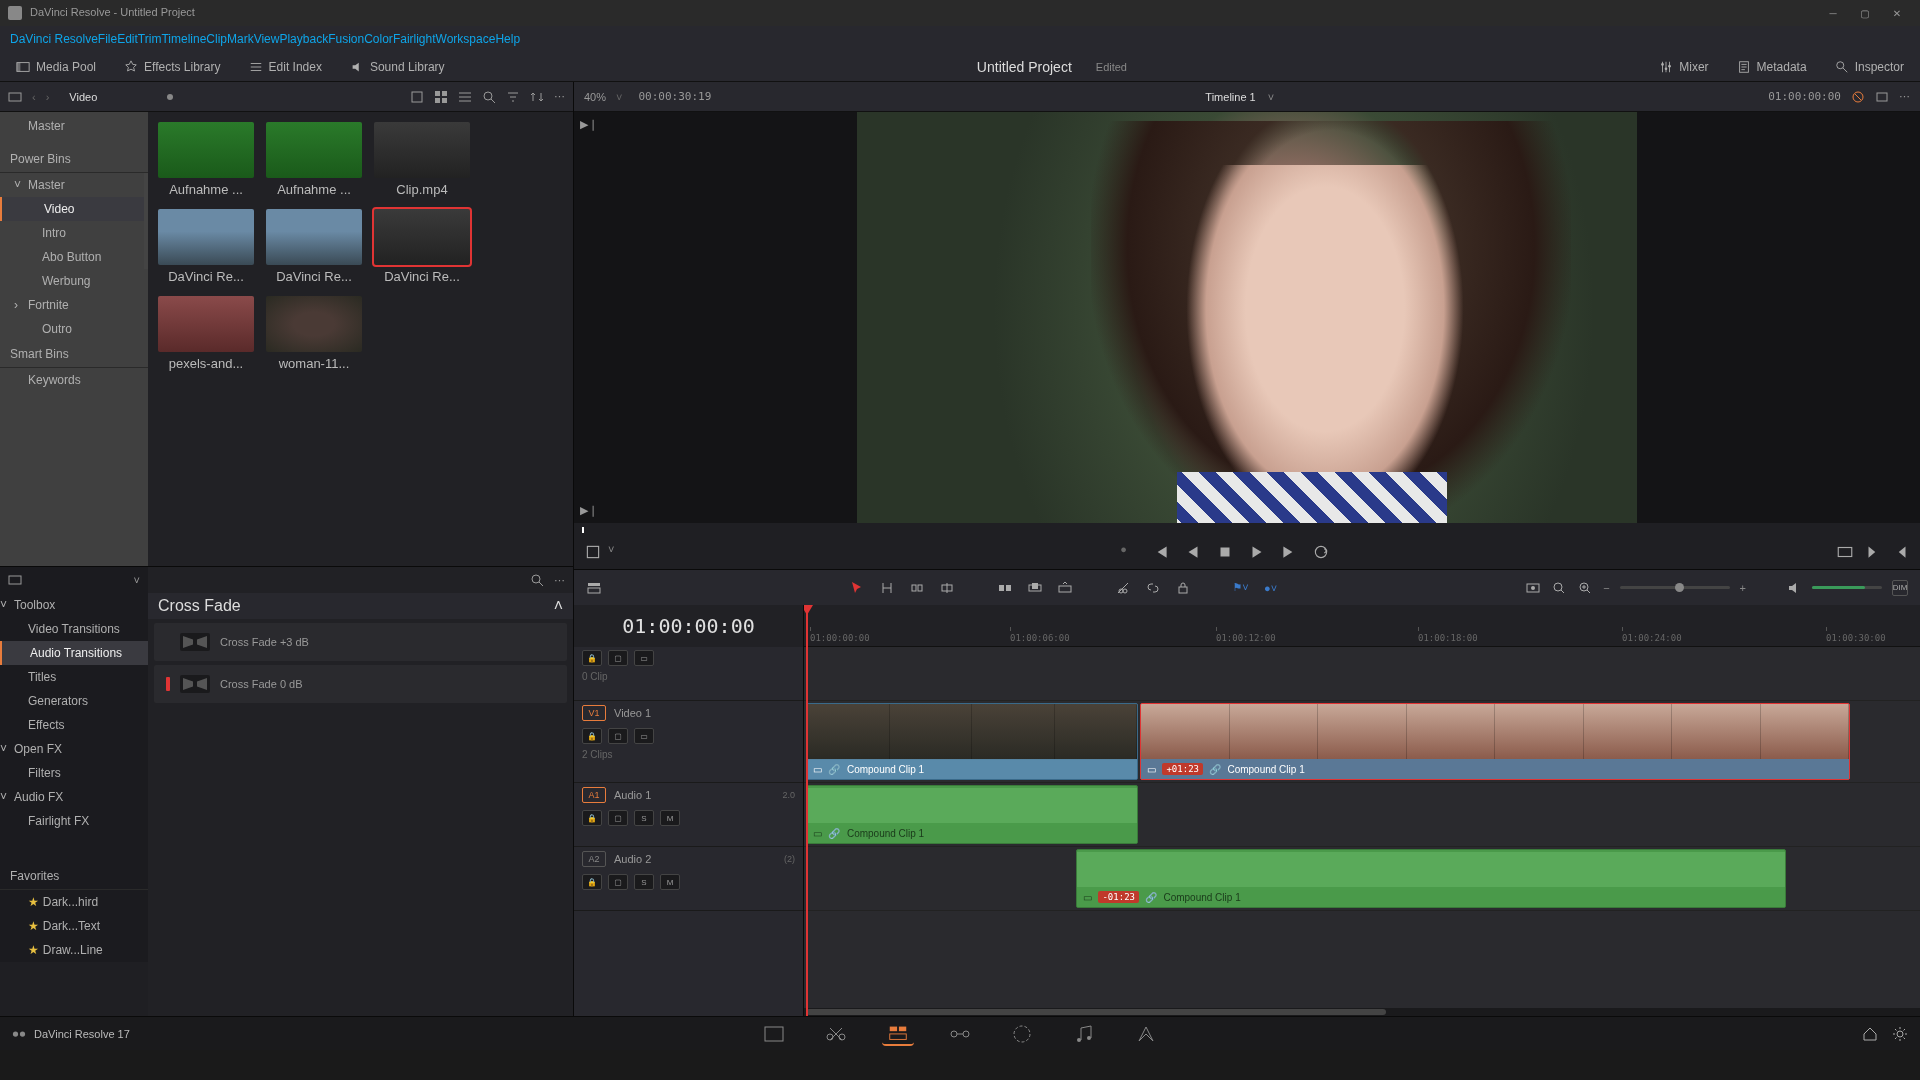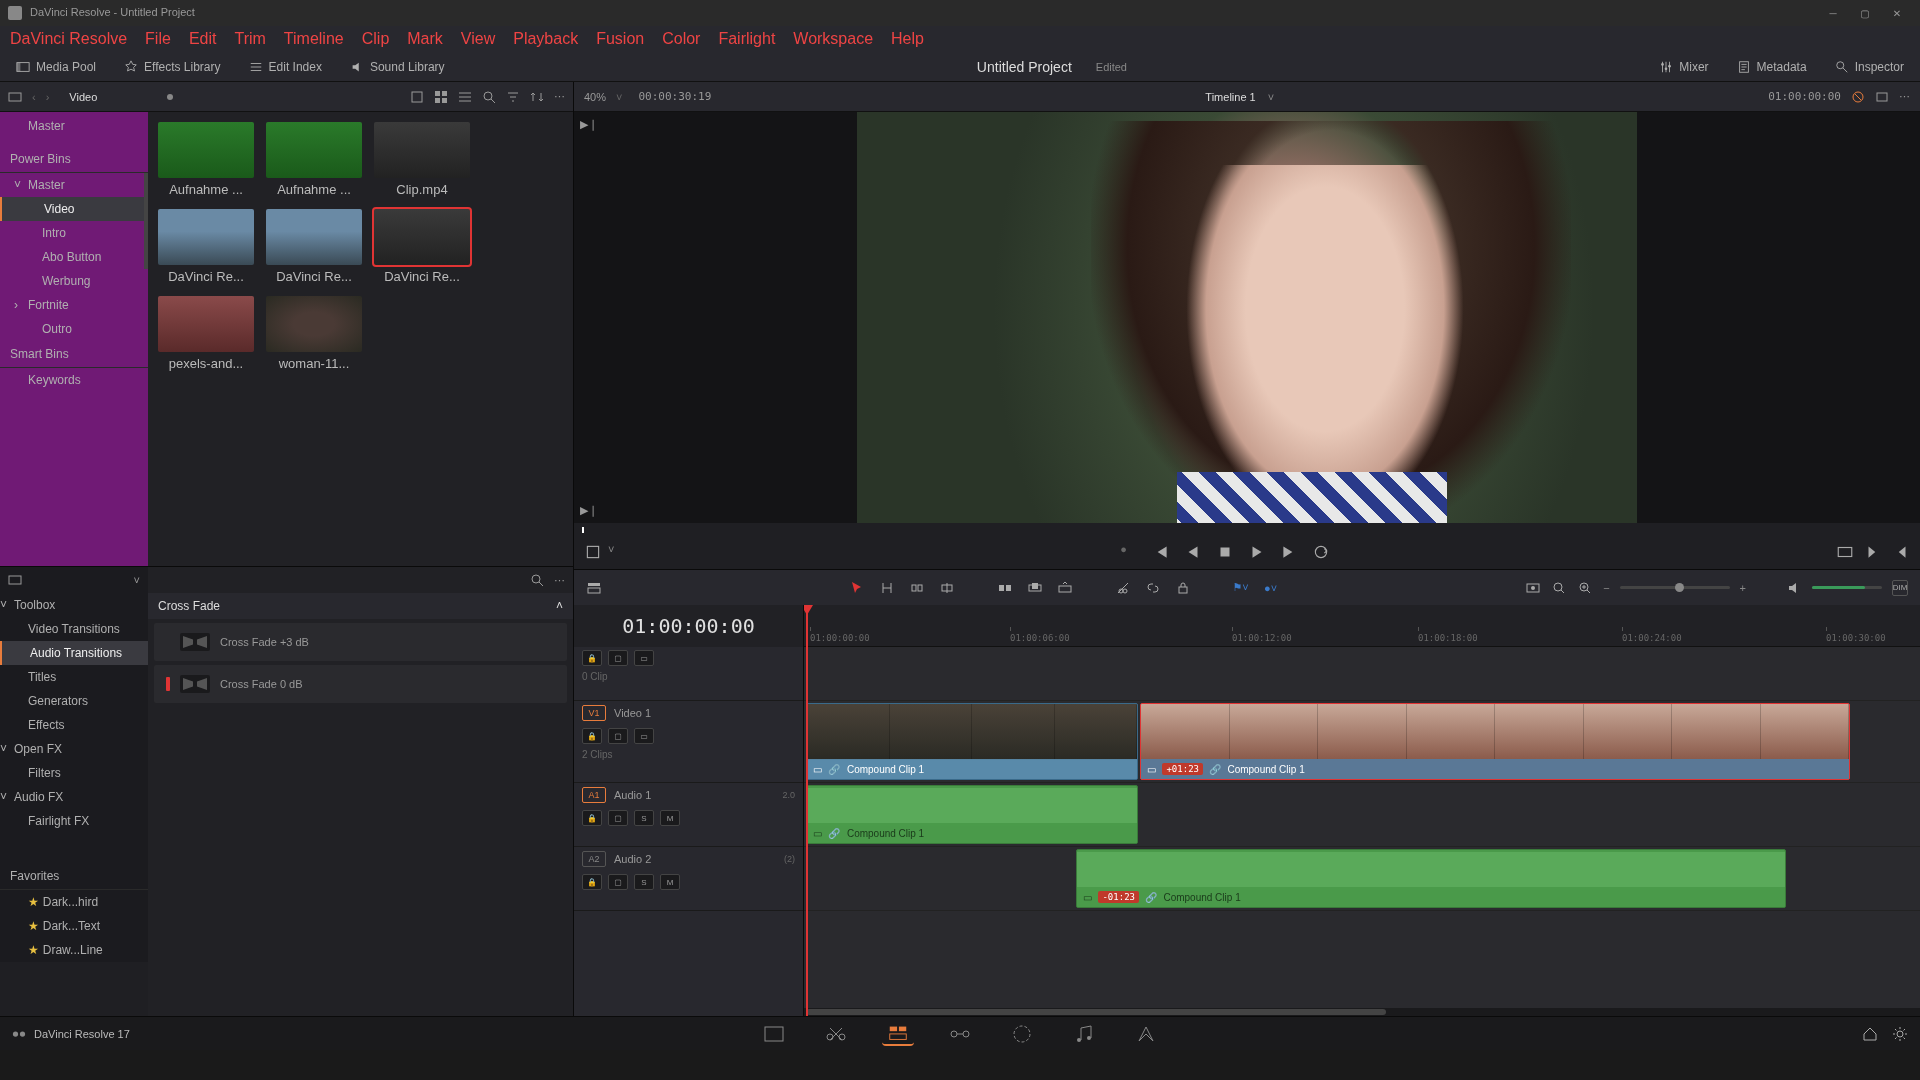--- a/index.html
+++ b/index.html
@@ -2,38 +2,38 @@
 <html><head>
 <meta charset="utf-8">
 <style>
 *{margin:0;padding:0;box-sizing:border-box;font-family:"Segoe UI",Arial,sans-serif;user-select:none}
 body{background:#1a1a1a;color:#999;font-size:11px;overflow:hidden;width:1920px;height:1080px}
 .titlebar{height:26px;background:#2a2a2a;display:flex;align-items:center;padding:0 8px;justify-content:space-between}
 .titlebar-left{display:flex;align-items:flex-start;gap:8px}
 .titlebar-icon{width:14px;height:14px;background:#888;border-radius:2px}
 .titlebar-controls{display:flex;gap:2px}
 .win-btn{width:30px;height:20px;display:flex;align-items:center;justify-content:center;color:#999;font-size:10px}
-.menubar{height:26px;background:#28282e;display:flex;align-items:center;padding:0 10px;gap:18px;font-size:16px;color:#ef4444}
+.menubar{height:26px;background:#28282e;display:flex;align-items:center;padding:0 10px;font-size:12px;color:#0ea5e9}
 .menubar span{cursor:pointer}
 .toolbar1{height:30px;background:#28282e;display:flex;align-items:center;padding:0 10px;justify-content:space-between;border-bottom:1px solid #111}
 .tb-group{display:flex;align-items:center;gap:16px}
 .tb-btn{display:flex;align-items:center;gap:6px;color:#b0b0b0;font-size:12px;padding:4px 6px}
 .center-title{color:#ddd;font-size:14px}
 .edited{color:#888;font-size:11px;margin-left:8px}
 .icon{display:inline-block;width:14px;height:14px}
 .main-area{display:flex;height:calc(100% - 146px)}
 .left-panel{width:574px;display:flex;flex-direction:column;background:#1f1f23;border-right:1px solid #0a0a0a}
 .right-panel{flex:1;display:flex;flex-direction:column;background:#1f1f23}
 .pool-header{height:30px;background:#28282e;display:flex;align-items:center;padding:0 8px;justify-content:space-between;border-bottom:1px solid #111}
 .ph-left{display:flex;align-items:center;gap:10px}
 .ph-right{display:flex;align-items:center;gap:10px}
 .ph-dot{width:6px;height:6px;border-radius:50%;background:#888}
 .small-icon{width:14px;height:14px;color:#999}
 .pool-body{display:flex;flex:1;min-height:0}
-.pool-tree{width:148px;background:#701a75;overflow:hidden}
+.pool-tree{width:148px;background:#404040;overflow:hidden}
 .tree-header{padding:6px 10px;font-size:12px;color:#b0b0b0;border-bottom:1px solid #2a2a2a;margin-top:8px}
 .tree-item{padding:5px 10px 5px 30px;font-size:12px;color:#b0b0b0;cursor:pointer}
 .tree-item.l0{padding-left:14px}
 .tree-item.l1{padding-left:28px}
 .tree-item.l2{padding-left:42px}
 .tree-item.active{background:#3a3a40;color:#eee;border-left:2px solid #e87c3c}
 .tree-item .chev{display:inline-block;width:10px;margin-left:-14px;margin-right:4px}
 .bins-scroll{max-height:160px;overflow:hidden;border-left:0;position:relative}
 .bins-scroll::after{content:"";position:absolute;right:0;top:0;width:4px;height:60%;background:#444}
 .pool-grid{flex:1;padding:10px;display:flex;flex-wrap:wrap;gap:12px;align-content:flex-start;background:#212125}
@@ -42,21 +42,21 @@
 .thumb-img.selected{outline:2px solid #e03434}
 .thumb-label{font-size:13px;color:#bbb;text-align:center;white-space:nowrap;overflow:hidden;width:96px;text-overflow:ellipsis}
 .th-green{background:linear-gradient(#2a7a2a,#1a5a1a)}
 .th-dark{background:linear-gradient(#3a3a3a,#222)}
 .th-sky{background:linear-gradient(#6a8aa5 40%,#3a4a55)}
 .th-red{background:linear-gradient(#8a4a4a,#5a2a2a)}
 .th-face{background:radial-gradient(ellipse at center,#4a3a35 30%,#2a2a22)}
 .fx-panel{height:450px;display:flex;border-top:1px solid #0a0a0a}
 .fx-tree{width:148px;background:#1b1b1f;overflow-y:auto}
 .fx-list{flex:1;background:#212125}
-.fx-header{height:26px;padding:5px 10px;color:#ddd;font-size:12px;display:flex;align-items:center;justify-content:space-between;background:#28282e}
+.fx-header{height:26px;padding:5px 10px;color:#ddd;font-size:16px;display:flex;align-items:center;justify-content:space-between;background:#28282e}
 .fx-item{display:flex;align-items:center;gap:10px;padding:10px 12px;border-bottom:0;margin:4px 6px;background:#2a2a2e;border-radius:2px}
 .fx-icon{width:30px;height:18px;background:#1a1a1c;border-radius:2px;position:relative}
 .fx-icon::before{content:"";position:absolute;left:3px;top:3px;width:10px;height:12px;background:#555;clip-path:polygon(0 0,100% 30%,100% 70%,0 100%)}
 .fx-icon::after{content:"";position:absolute;right:3px;top:3px;width:10px;height:12px;background:#555;clip-path:polygon(0 30%,100% 0,100% 100%,0 70%)}
 .fav-dot{width:4px;height:14px;background:#e03434;border-radius:1px}
 .fx-tree-toolbar{height:26px;display:flex;align-items:center;padding:0 8px;justify-content:space-between;background:#1b1b1f}
 .viewer-header{height:30px;background:#28282e;display:flex;justify-content:space-between;padding:0 10px;border-bottom:1px solid #111}
 .vh-left{display:flex;align-items:center;gap:10px}
 .viewer{flex:1;background:#141416;position:relative;display:flex;align-items:flex-start;justify-content:center;overflow:hidden}
 .viewer-img{width:780px;height:440px;background:radial-gradient(ellipse 300px 400px at 56% 45%,#b8938a 20%,#8a6a5f 35%,#3a4a35 55%,#2a3528);position:relative;margin-top:0}
@@ -584,21 +584,21 @@
             <span class="tl-tbtn">S</span>
             <span class="tl-tbtn">M</span>
           </div>
         </div>
       </div>
       <div class="tl-content">
         <div class="playhead"></div>
         <div class="tl-ruler">
           <span class="tl-tick" style="left:6px">01:00:00:00</span>
           <span class="tl-tick" style="left:206px">01:00:06:00</span>
-          <span class="tl-tick" style="left:428px">01:00:12:00</span>
+          <span class="tl-tick" style="left:412px">01:00:12:00</span>
           <span class="tl-tick" style="left:614px">01:00:18:00</span>
           <span class="tl-tick" style="left:818px">01:00:24:00</span>
           <span class="tl-tick" style="left:1022px">01:00:30:00</span>
         </div>
         <div class="tl-lane"></div>
         <div class="tl-lane v1">
           <div class="clip video" style="left:2px;width:332px">
             <div class="clip-thumbs woman">
                 <div></div>
                 <div></div>

